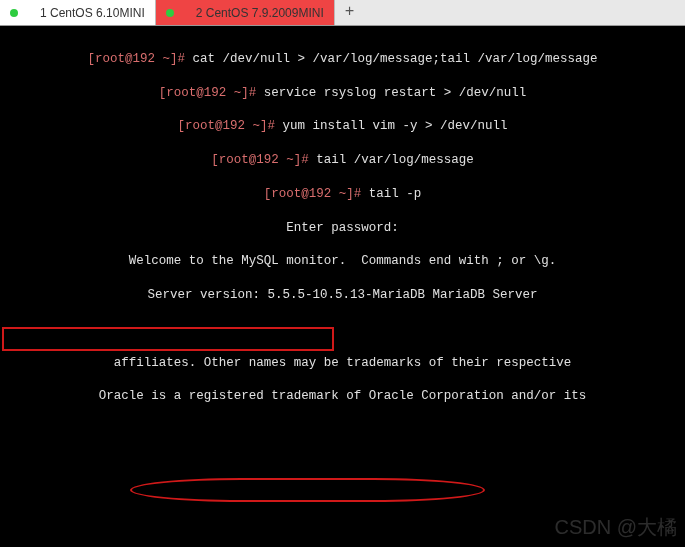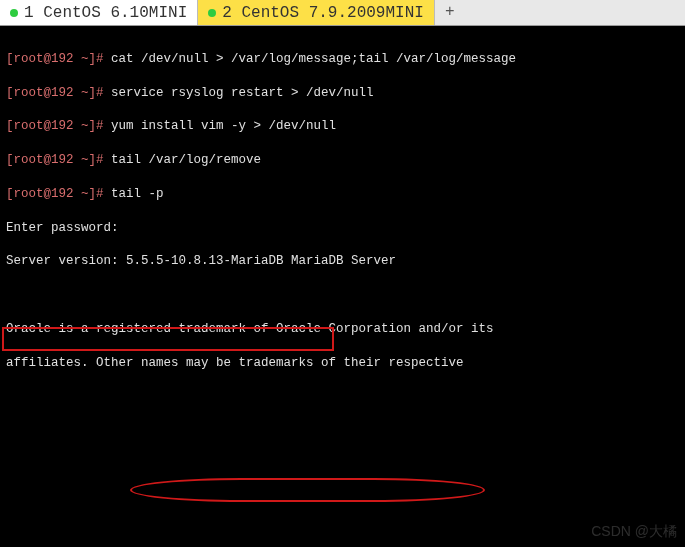--- a/index.html
+++ b/index.html
@@ -1,30 +1,30 @@
 <!DOCTYPE html>
 <html><head>
   <meta charset="utf-8">
   <style>
     * { margin: 0; padding: 0; box-sizing: border-box; }
     body { font-family: "Consolas", "Courier New", monospace; font-size: 12.5px; background: #000; color: #ccc; width: 685px; height: 547px; overflow: hidden; position: relative; }
     .tab-bar { background: #e8e8e8; height: 26px; display: flex; border-bottom: 1px solid #999; }
-    .tab { display: flex; align-items: center; padding: 3px 10px; border-right: 1px solid #bbb; background: #fff; font-family: Liberation Mono, monospace; font-size: 16px; color: #333; cursor: pointer; }
-    .tab.inactive { background: #fde047; }
+    .tab { display: flex; align-items: center; padding: 3px 10px; border-right: 1px solid #bbb; background: #fff; font-family: Liberation Sans, sans-serif; font-size: 12px; color: #333; cursor: pointer; gap: 16px; }
+    .tab.inactive { background: #ef4444; }
     .dot { width: 8px; height: 8px; border-radius: 50%; margin-right: 6px; }
     .dot.green { background: #2ecc40; }
     .new-tab { padding: 3px 10px; color: #555; cursor: pointer; font-size: 16px; }
     .terminal { background: #000; color: #e0e0e0; padding: 8px 6px; line-height: 1.35; white-space: pre; overflow: hidden; position: relative; }
     .prompt-user { color: #d96e6e; }
     .prompt-hash { color: #d96e6e; }
     .cmd { color: #e0e0e0; }
     .highlight-box1 { position: absolute; border: 2px solid #d01919; top: 327px; left: 2px; width: 332px; height: 24px; pointer-events: none; }
     .highlight-oval { position: absolute; border: 2px solid #d01919; border-radius: 50% / 80%; top: 478px; left: 130px; width: 355px; height: 24px; pointer-events: none; }
-    .watermark { position: absolute; bottom: 6px; right: 8px; color: rgba(200,200,200,0.22); font-family: Arial; font-size: 14px; pointer-events: none; }
-    .line { white-space: pre; }
+    .watermark { position: absolute; bottom: 6px; right: 8px; color: rgba(200,200,200,0.22); font-family: Arial; font-size: 20px; pointer-events: none; }
+    .line { white-space: pre; text-align: center; }
   </style>
 </head>
 <body>
 
 <div class="tab-bar">
   <div class="tab">
     <span class="dot green"></span>
     <span>1 CentOS 6.10MINI</span>
   </div>
   <div class="tab inactive">
@@ -33,28 +33,29 @@
   </div>
   <div class="new-tab">
     <span>+</span>
   </div>
 </div>
 
 <div class="terminal">
 <div class="line"><span class="prompt-user">[root@192 ~]</span><span class="prompt-hash">#</span> <span class="cmd">cat /dev/null &gt; /var/log/message;tail /var/log/message</span></div>
 <div class="line"><span class="prompt-user">[root@192 ~]</span><span class="prompt-hash">#</span> <span class="cmd">service rsyslog restart &gt; /dev/null</span></div>
 <div class="line"><span class="prompt-user">[root@192 ~]</span><span class="prompt-hash">#</span> <span class="cmd">yum install vim -y &gt; /dev/null</span></div>
-<div class="line"><span class="prompt-user">[root@192 ~]</span><span class="prompt-hash">#</span> <span class="cmd">tail /var/log/remove</span></div>
+<div class="line"><span class="prompt-user">[root@192 ~]</span><span class="prompt-hash">#</span> <span class="cmd">tail /var/log/message</span></div>
 <div class="line"><span class="prompt-user">[root@192 ~]</span><span class="prompt-hash">#</span> <span class="cmd">tail -p</span></div>
 <div class="line">Enter password:</div>
-<div class="line">Server version: 5.5.5-10.8.13-MariaDB MariaDB Server</div>
+<div class="line">Welcome to the MySQL monitor.  Commands end with ; or \g.</div>
+<div class="line">Server version: 5.5.5-10.5.13-MariaDB MariaDB Server</div>
 <div class="line"></div>
 <div class="line"></div>
+<div class="line">affiliates. Other names may be trademarks of their respective</div>
 <div class="line">Oracle is a registered trademark of Oracle Corporation and/or its</div>
-<div class="line">affiliates. Other names may be trademarks of their respective</div>
 <div class="line"></div>
 
 <div class="line"></div>
 
 
 
 
 
 
 

